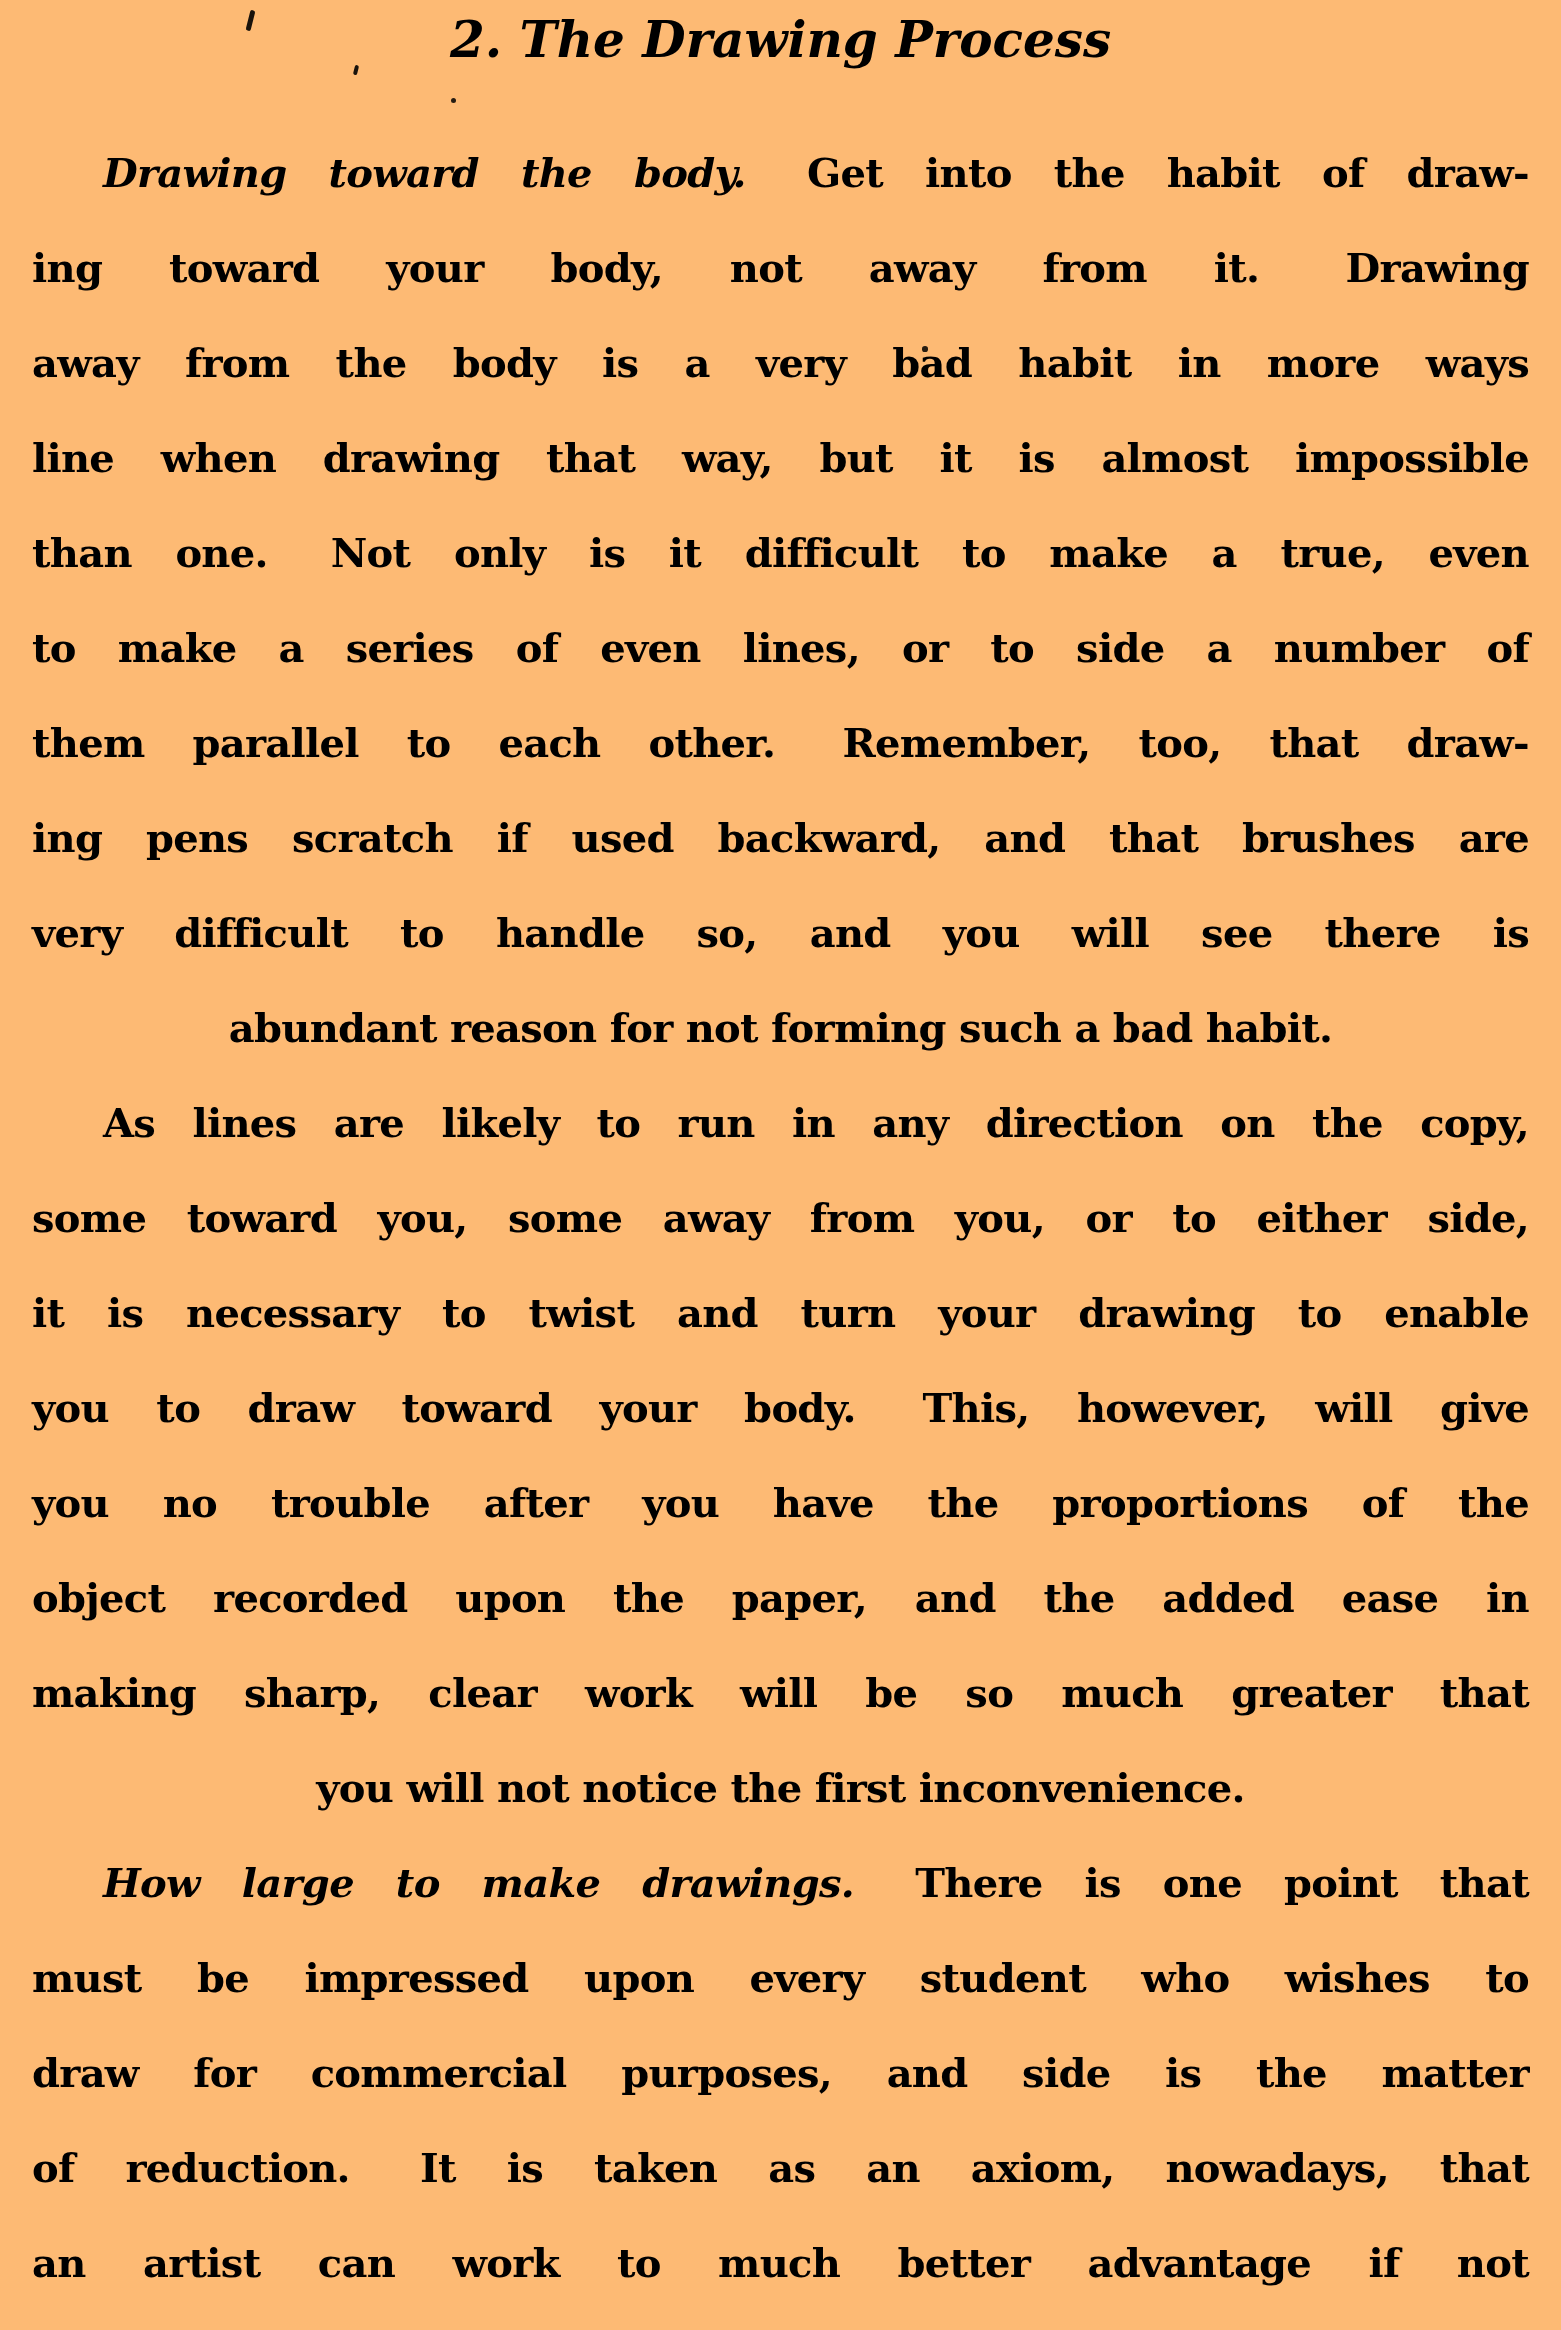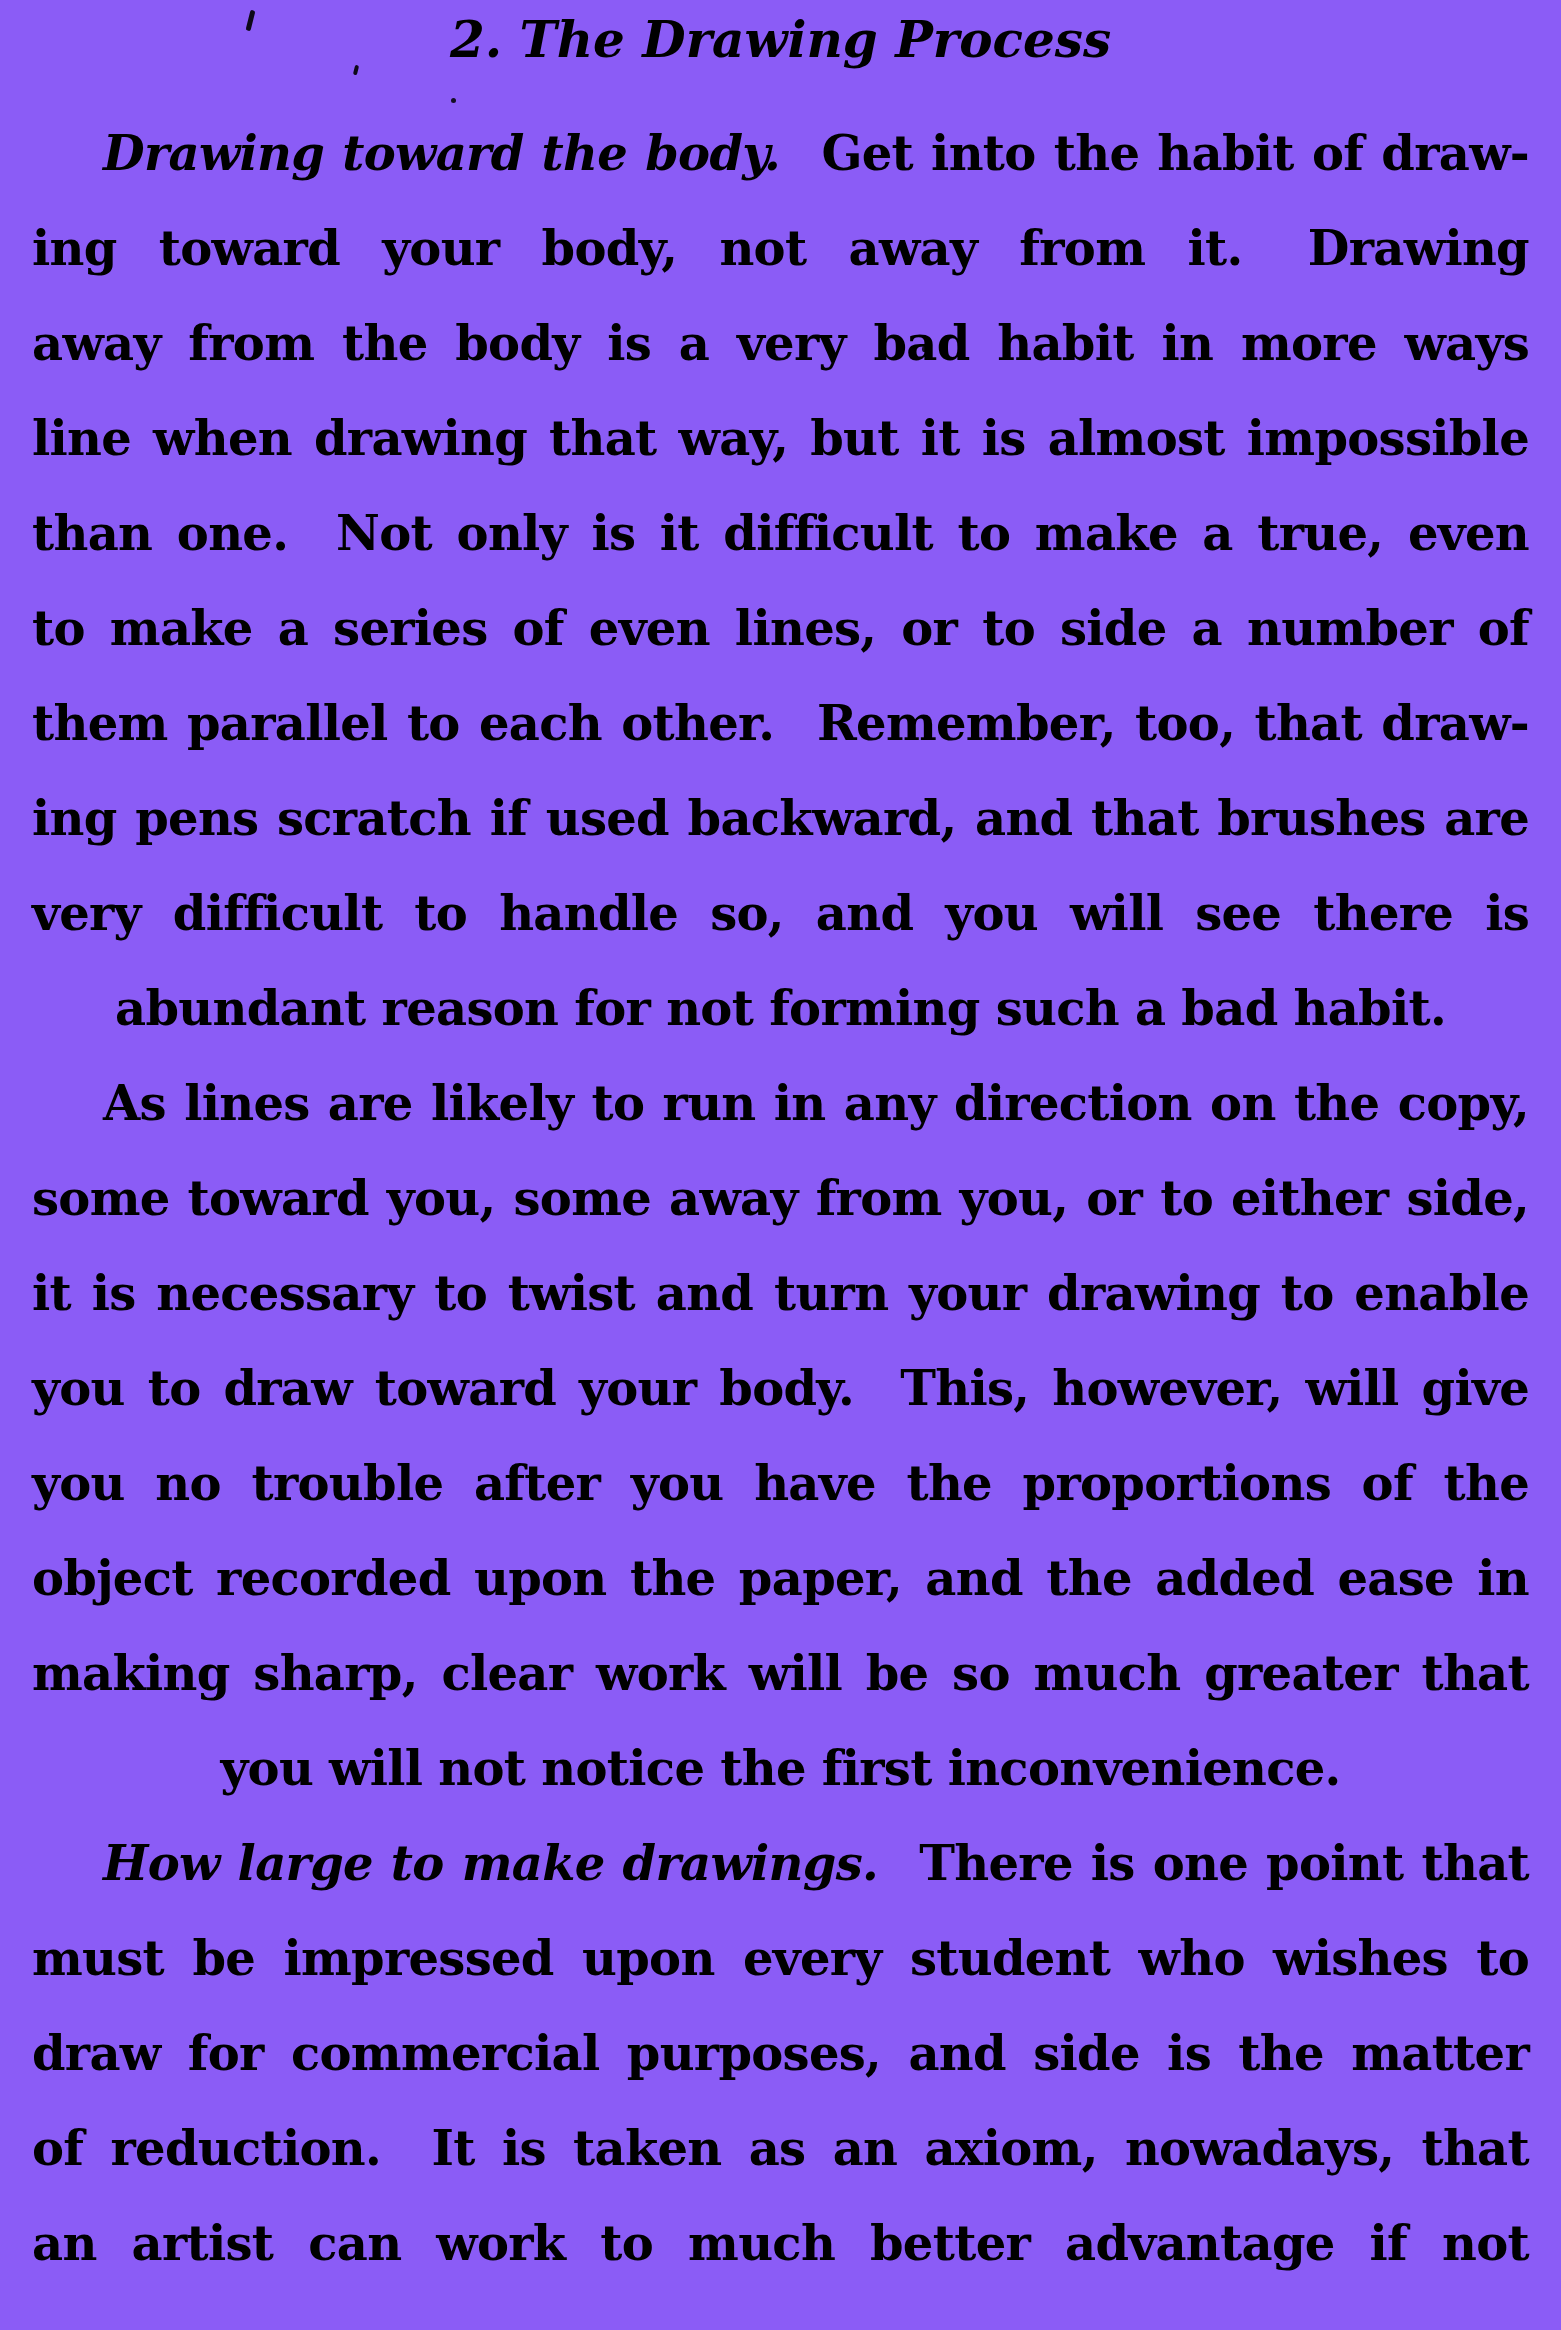--- a/index.html
+++ b/index.html
@@ -4,44 +4,44 @@
 <style>
   html, body {
     margin: 0;
     padding: 0;
     background: #ffffff;
   }
   .page {
     position: relative;
     width: 1561px;
     height: 2330px;
-    background: #8b5cf6;
+    background: #fdba74;
     color: #000000;
     font-family: "DejaVu Serif", serif;
     font-weight: 700;
     overflow: hidden;
   }
   .heading {
     position: absolute;
     top: 0;
     left: 0;
     right: 0;
     height: 79px;
     line-height: 79px;
     text-align: center;
     font-style: italic;
     font-size: 50px;
     letter-spacing: 0px;
   }
   .text-block {
     position: absolute;
-    top: 106px;
+    top: 125px;
     left: 32px;
     width: 1497px;
-    font-size: 48px;
+    font-size: 40px;
     letter-spacing: -0.7px;
   }
   .line {
     height: 95px;
     line-height: 95px;
     text-align: center;
     white-space: normal;
   }
   .line.just {
     text-align: justify;

